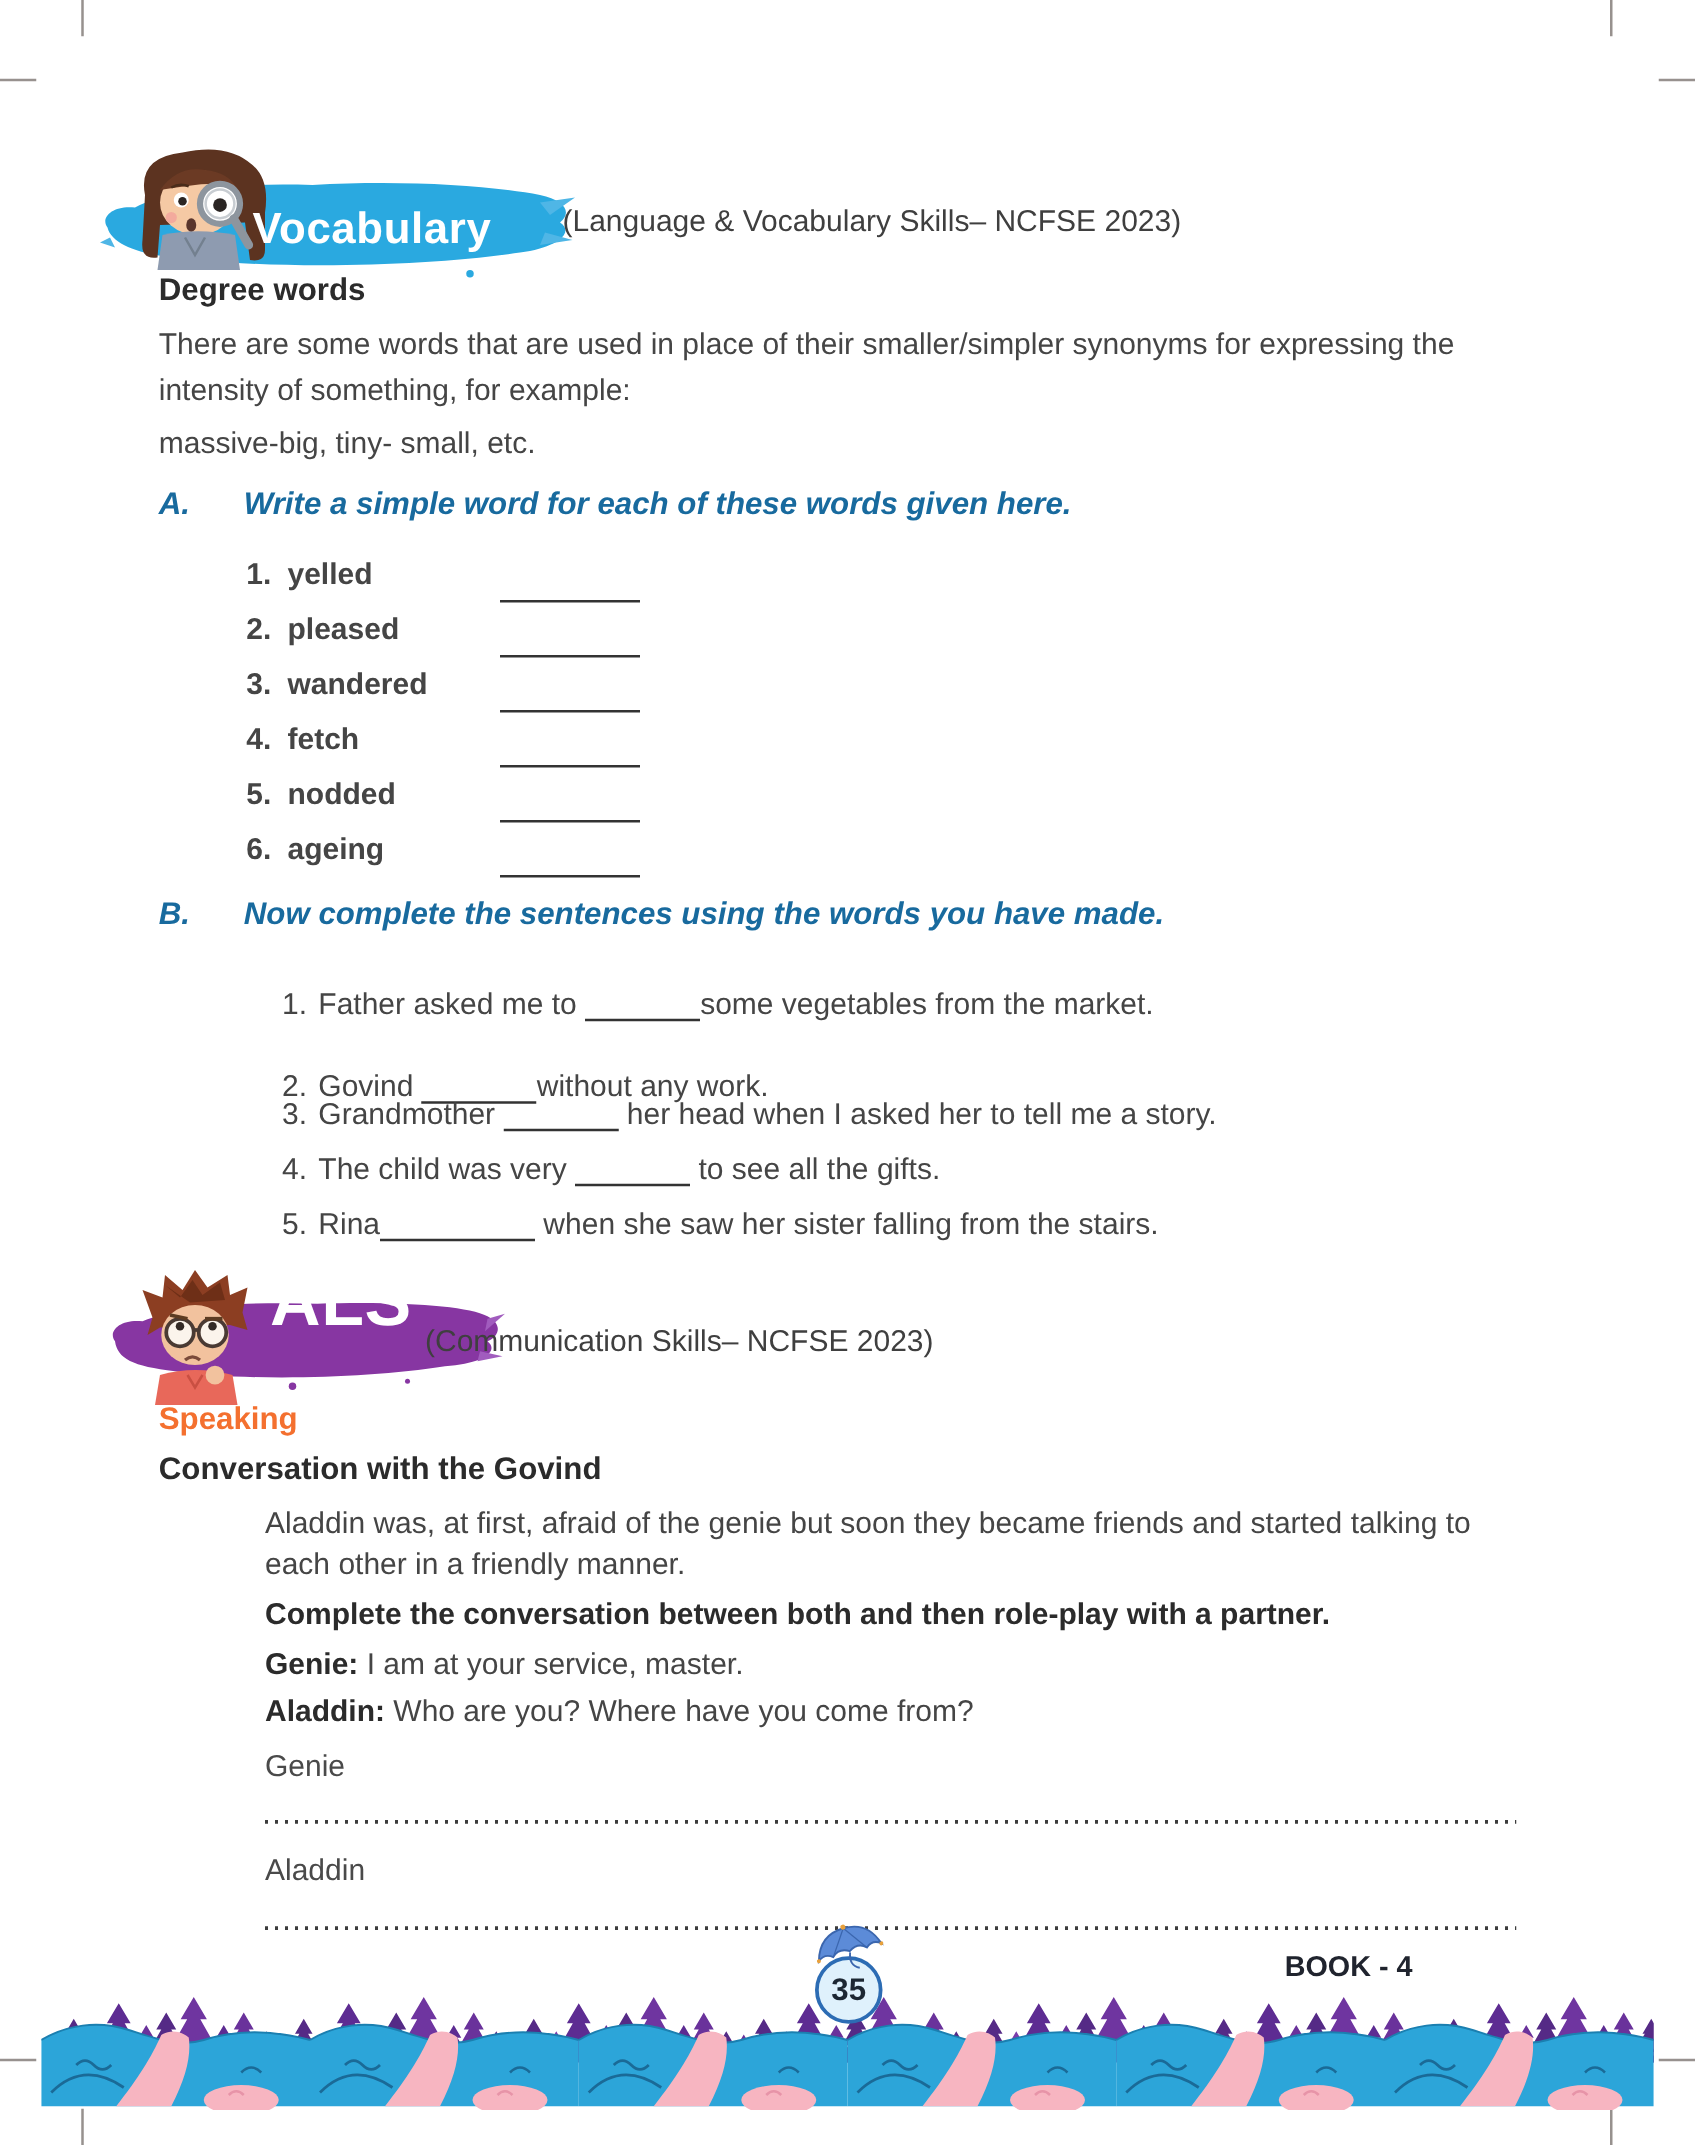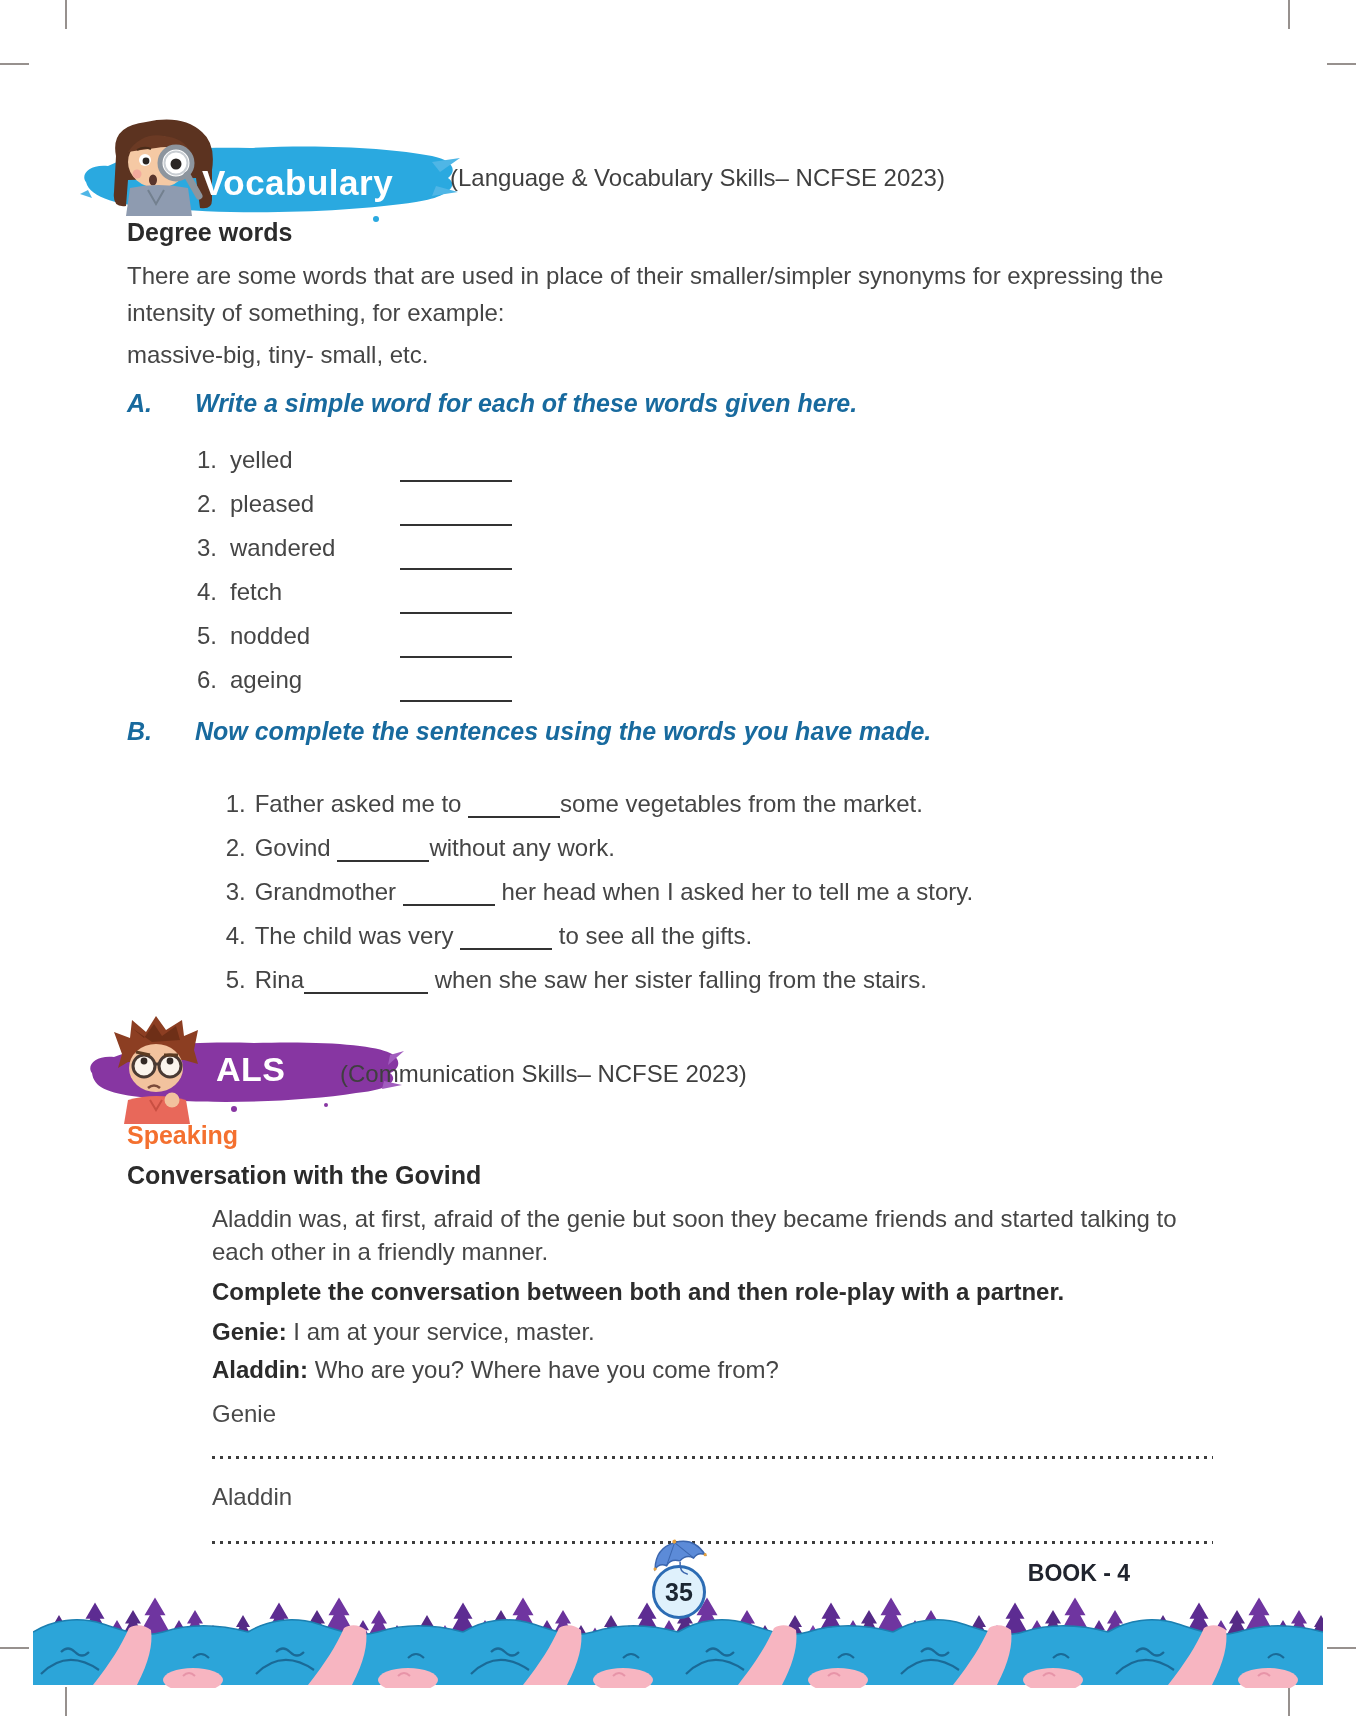--- a/index.html
+++ b/index.html
@@ -4,29 +4,29 @@
 <style>
   html,body{margin:0;padding:0;background:#ffffff;}
   .page{position:relative;width:1356px;height:1716px;background:#ffffff;overflow:hidden;
         font-family:"Liberation Sans", sans-serif;color:#3f3f3f;}
   .abs{position:absolute;}
   
   .crop{position:absolute;background:#97918e;}
   
   .band-title{position:absolute;color:#ffffff;font-weight:700;letter-spacing:.5px;}
   .voc-title{left:202px;top:163px;font-size:35px;}
-  .als-title{left:216px;top:1050px;font-size:34px;}
+  .als-title{left:216px;top:1008px;font-size:56px;}
   .band-sub{position:absolute;font-size:24px;color:#3f3f3f;}
   
   .h-bold{position:absolute;font-size:25px;font-weight:700;color:#2b2b2b;}
   .body-line{position:absolute;font-size:24px;color:#454545;}
   .sec-head{position:absolute;font-size:25px;font-weight:700;font-style:italic;color:#186a9e;}
   .orange-head{position:absolute;font-size:25px;font-weight:700;color:#f4702f;}
   
-  .a-item{position:absolute;left:195px;height:36px;font-size:24px;color:#454545;}
+  .a-item{position:absolute;left:195px;height:36px;font-size:24px;color:#454545;font-weight:bold;}
   .a-item .num{display:inline-block;width:22px;text-align:right;}
   .a-item .word{margin-left:13px;}
   .blank-a{position:absolute;left:205px;top:6px;width:112px;height:28px;border-bottom:2.5px solid #333333;}
   
   .b-item{position:absolute;left:195px;font-size:24px;color:#454545;white-space:pre;}
   .b-item .num{display:inline-block;width:24px;text-align:right;margin-right:9px;}
   .blank-b{display:inline-block;width:92px;height:20px;border-bottom:2.5px solid #333333;vertical-align:-6px;}
   .blank-b.wide{width:124px;}
   
   .dlg{position:absolute;left:212px;font-size:24px;color:#454545;}
@@ -116,21 +116,21 @@
     <span class="num">6.</span><span class="word">ageing</span>
     <span class="blank-a"></span>
   </div>
 
   <div class="sec-head" style="left:127px;top:717px">B.</div>
   <div class="sec-head" style="left:195px;top:717px">Now complete the sentences using the words you have made.</div>
 
   <div class="b-item" style="top:762px">
     <span class="num">1.</span><span>Father asked me to </span><span class="blank-b"></span><span>some vegetables from the market.</span>
   </div>
-  <div class="b-item" style="top:806px">
+  <div class="b-item" style="top:828px">
     <span class="num">2.</span><span>Govind </span><span class="blank-b"></span><span>without any work.</span>
   </div>
   <div class="b-item" style="top:850px">
     <span class="num">3.</span><span>Grandmother </span><span class="blank-b"></span><span> her head when I asked her to tell me a story.</span>
   </div>
   <div class="b-item" style="top:894px">
     <span class="num">4.</span><span>The child was very </span><span class="blank-b"></span><span> to see all the gifts.</span>
   </div>
   <div class="b-item" style="top:938px">
     <span class="num">5.</span><span>Rina</span><span class="blank-b wide"></span><span> when she saw her sister falling from the stairs.</span>

